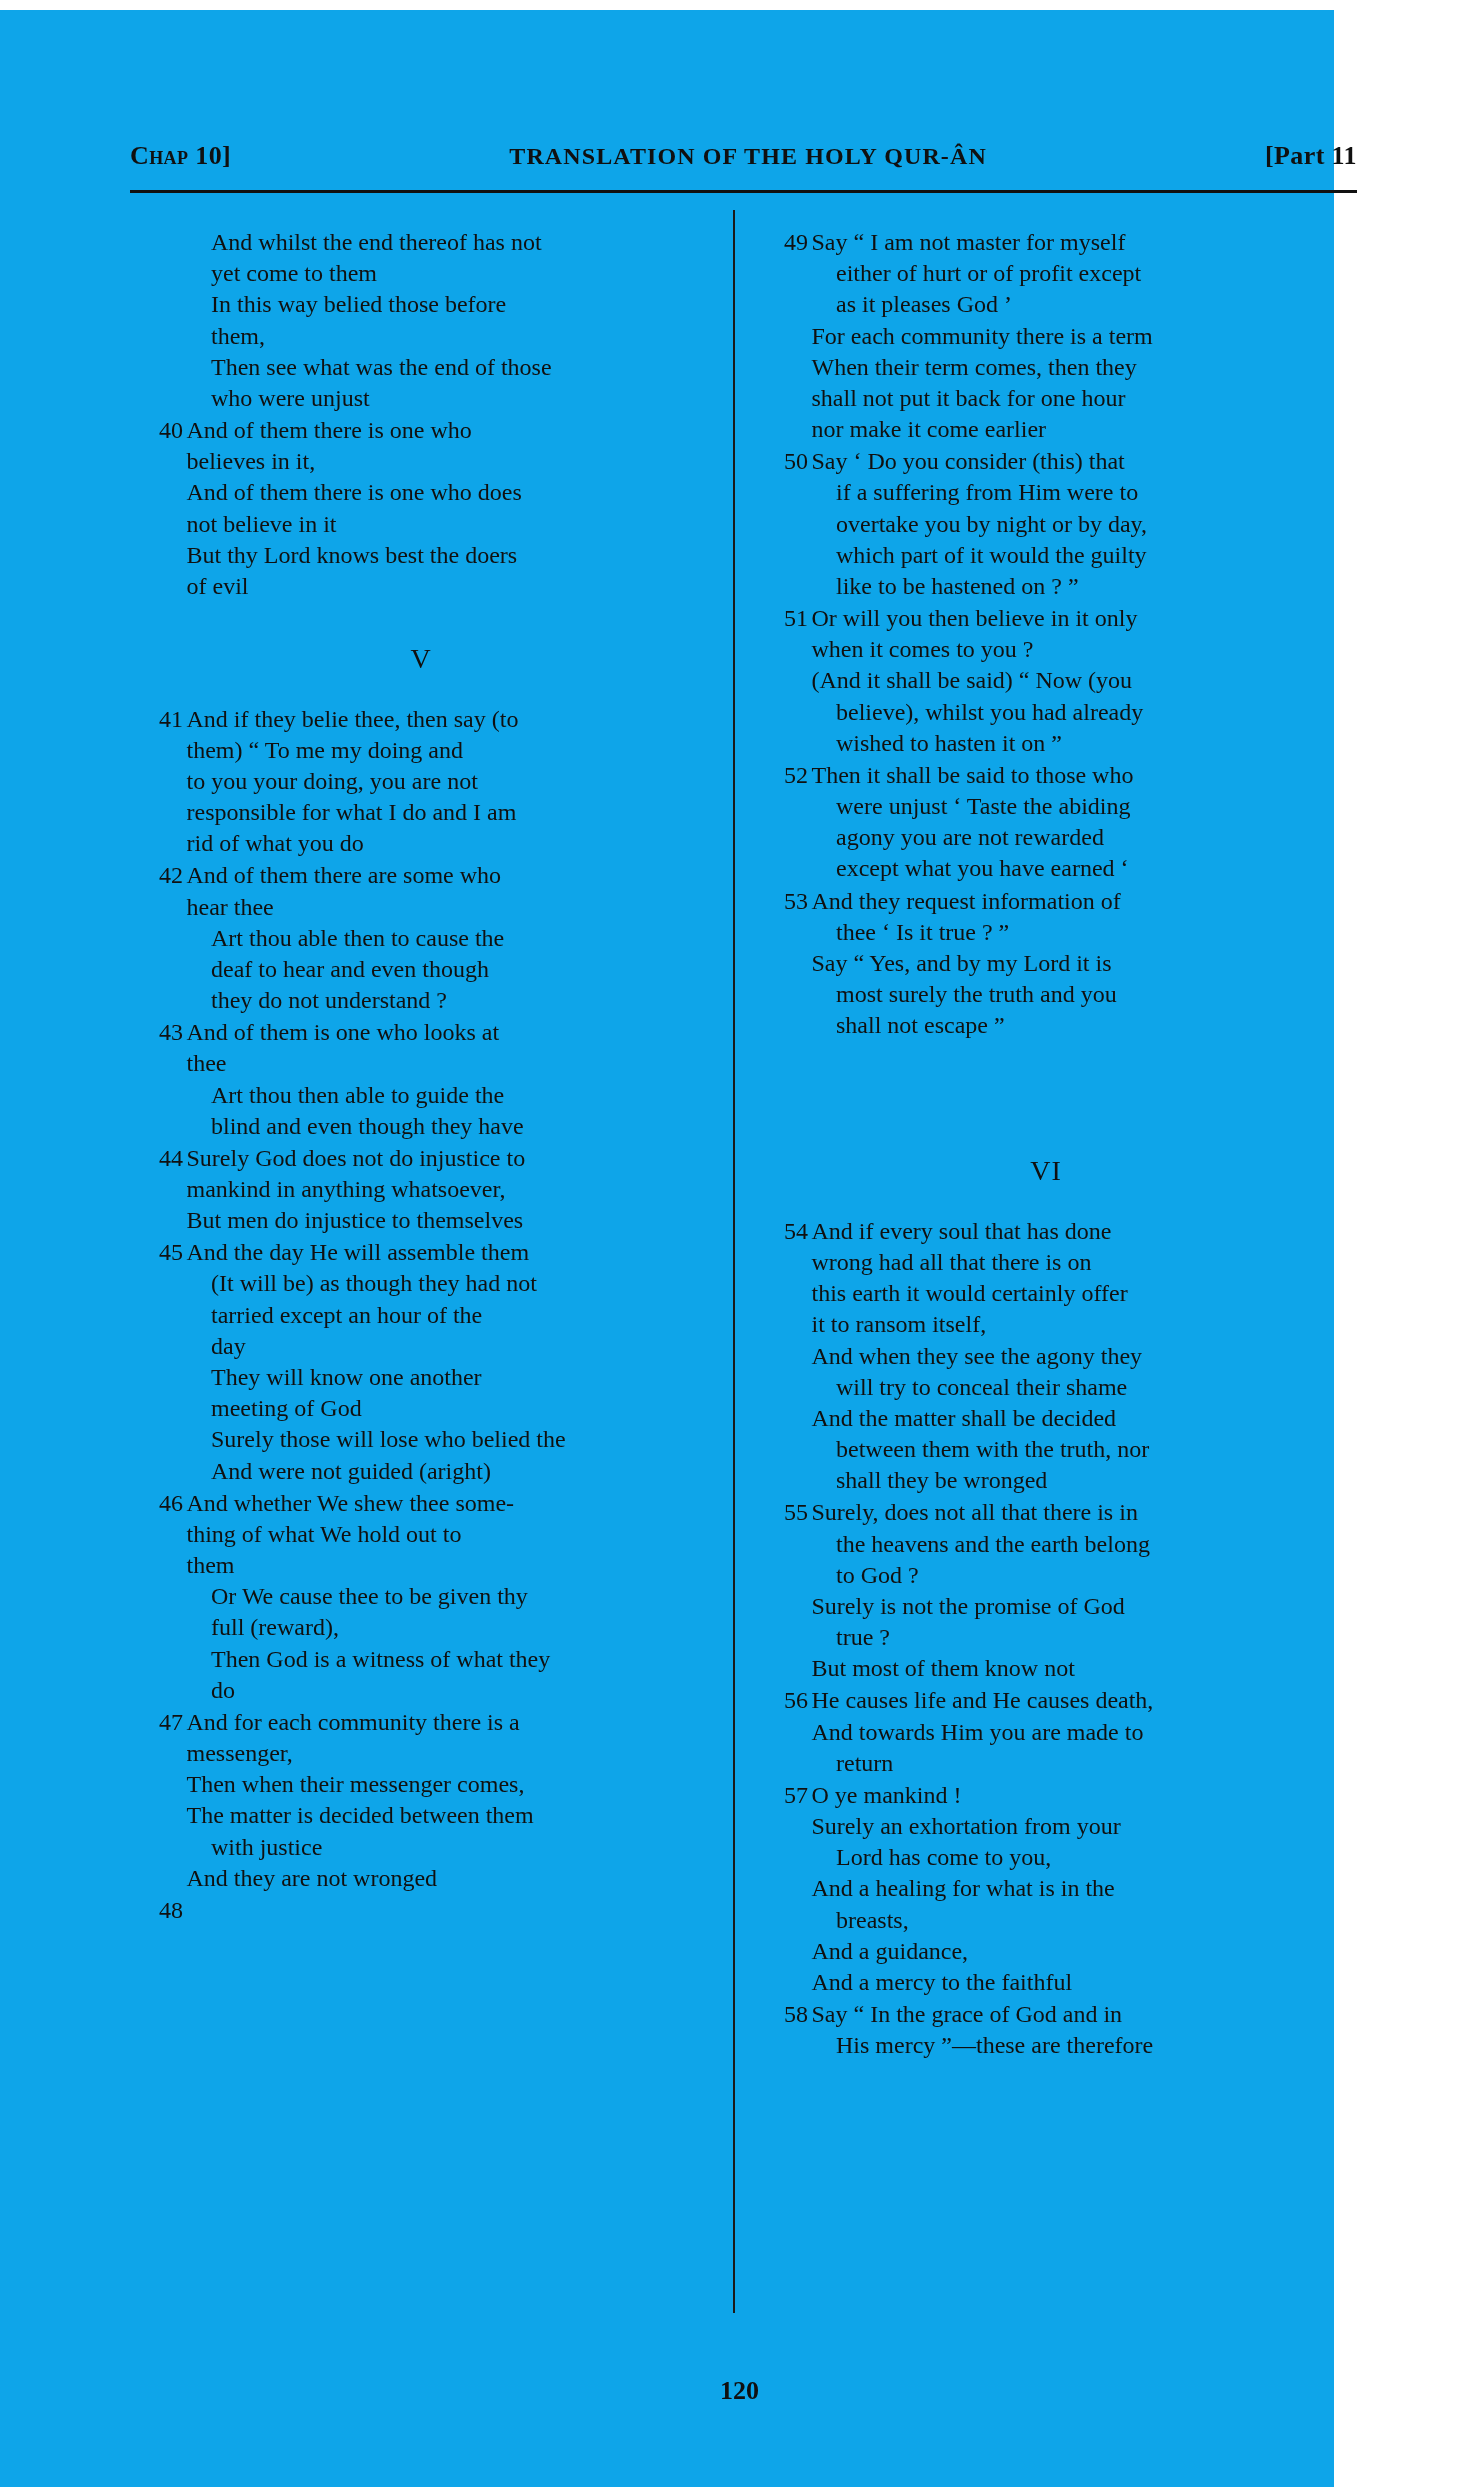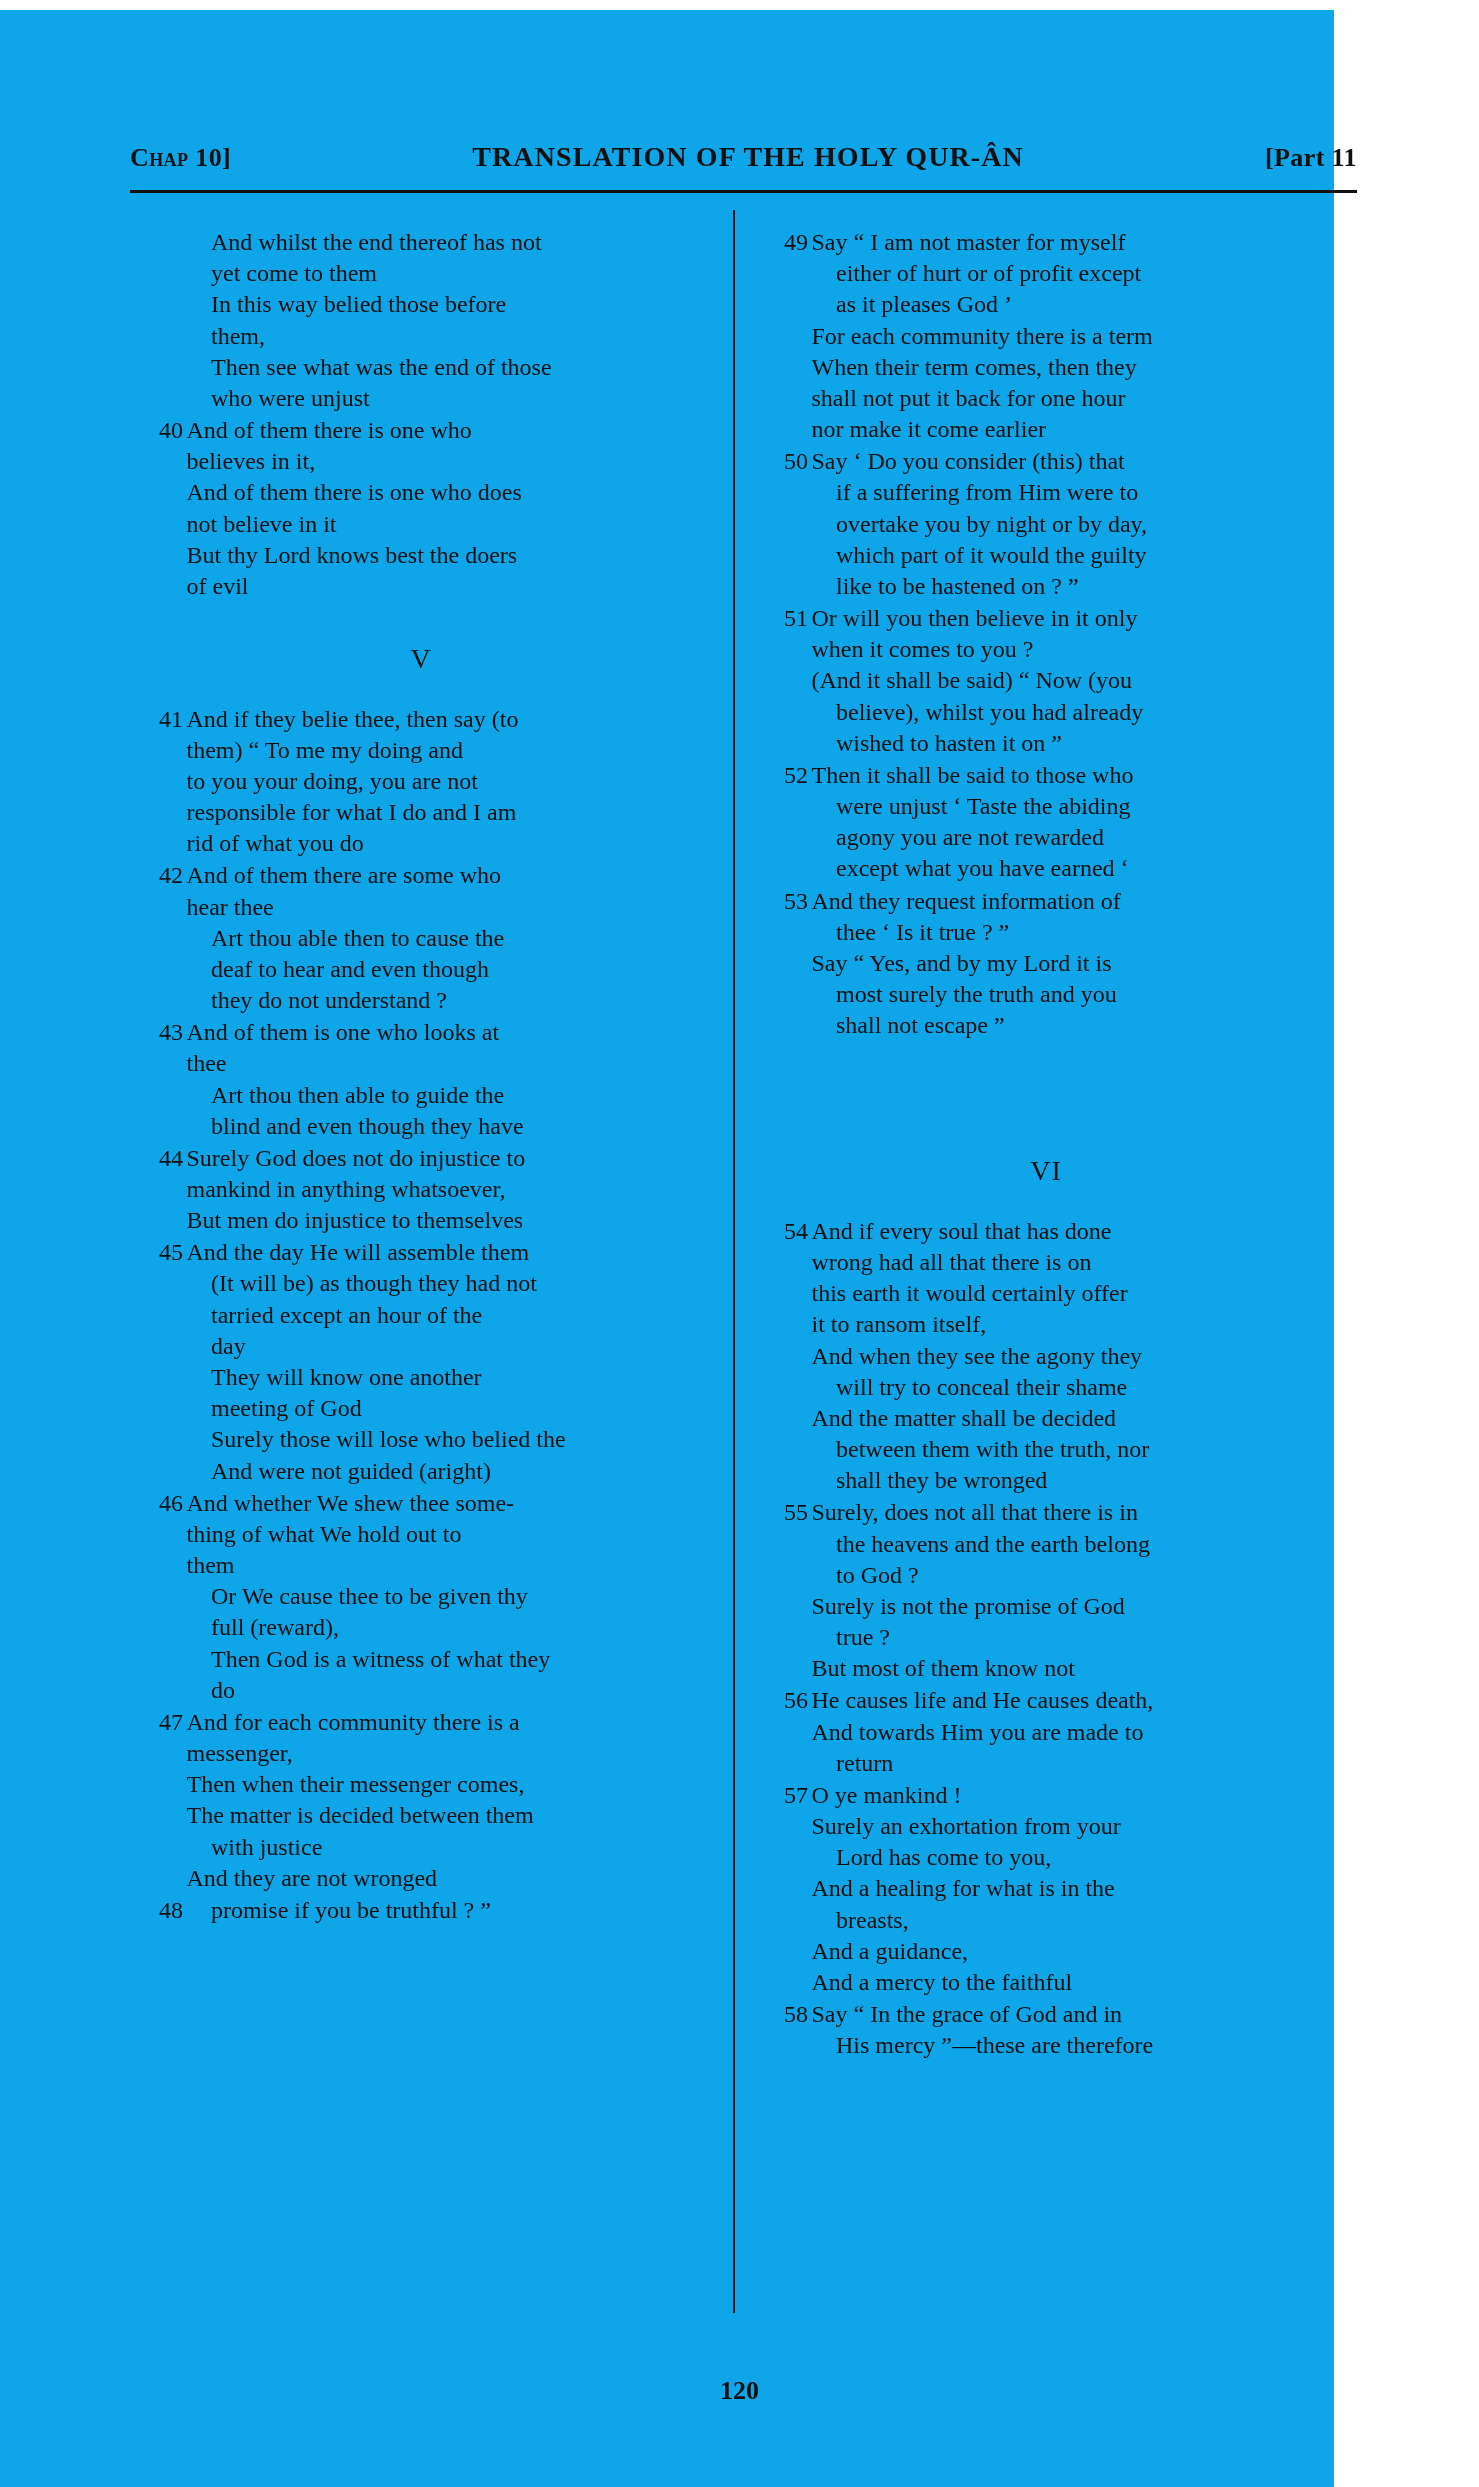--- a/index.html
+++ b/index.html
@@ -33,21 +33,21 @@
     font-size: 26px;
     letter-spacing: 0.4px;
   }
   .header .chap {
     font-variant: small-caps;
     font-size: 26px;
     white-space: nowrap;
     font-weight: 600;
   }
   .header .title {
-    font-size: 28px;
+    font-size: 24px;
     font-weight: 600;
     letter-spacing: 1.1px;
     white-space: nowrap;
   }
   .header .part {
     font-size: 26px;
     white-space: nowrap;
     font-weight: 600;
   }
   .rule {
@@ -236,21 +236,20 @@
         <div class="line">Then when their messenger comes,</div>
         <div class="line">The matter is decided between them</div>
         <div class="line hang">with justice</div>
         <div class="line">And they are not wronged</div>
       </div>
     </div>
 
     <div class="verse">
       <div class="vnum">48</div>
       <div class="vbody">
-        <div class="line hang">promise if you be truthful ? ”</div>
       </div>
     </div>
   </div>
 
   <div class="col right">
     <div class="verse">
       <div class="vnum">49</div>
       <div class="vbody">
         <div class="line">Say  “ I am not master for myself</div>
         <div class="line hang">either of hurt or of profit except</div>

